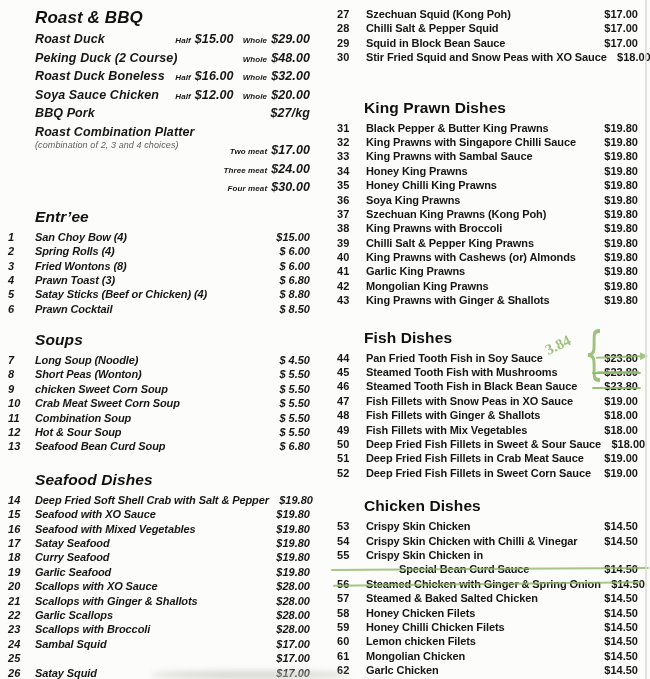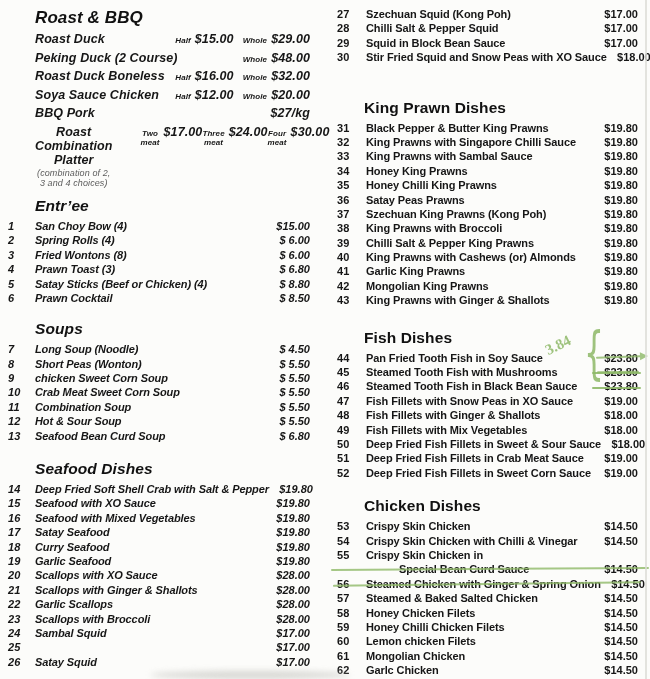--- a/index.html
+++ b/index.html
@@ -35,25 +35,25 @@
   .name{flex:1 1 auto;white-space:nowrap;letter-spacing:-.1px;}
   .price{flex:none;margin-left:auto;min-width:44px;text-align:right;white-space:pre;letter-spacing:0;}
   .row.cont .name{padding-left:33px;}
   .price.struck{position:relative;}
   .price.struck::after{
     content:"";position:absolute;left:-2px;right:-3px;top:52%;height:2px;
     background:var(--green);opacity:.9;border-radius:2px;
   }
 
   
-  .rrow{display:flex;align-items:baseline;justify-content:space-between;min-height:18.6px;padding-left:27px;text-align:center;}
+  .rrow{display:flex;align-items:baseline;justify-content:space-between;min-height:18.6px;padding-left:27px;}
   .rname{font-size:12.5px;font-weight:700;letter-spacing:.1px;}
   .rsub{font-size:9px;font-weight:400;color:#5d5d5d;margin-top:1px;letter-spacing:.1px;}
   .rprices{display:flex;gap:9px;align-items:baseline;}
-  .rprices.stacked{flex-direction:row;align-items:flex-end;gap:0;}
+  .rprices.stacked{flex-direction:column;align-items:flex-end;gap:0;margin-top:18px;}
   .rprices.stacked .pgroup{height:18.6px;display:flex;align-items:baseline;}
   .pgroup{display:flex;gap:4px;align-items:baseline;}
   .plabel{font-size:8px;font-weight:700;letter-spacing:.1px;}
   .pamount{font-size:12.5px;font-weight:700;letter-spacing:.1px;}
   .rrow.stacked-row{align-items:flex-start;gap:28px;}
 
   
   .ann{position:absolute;color:var(--green);pointer-events:none;}
   #brace{
     left:584px;top:326px;font-size:57px;line-height:52px;font-weight:400;
@@ -370,21 +370,21 @@
           <span class="name">Honey King Prawns</span>
           <span class="price">$19.80</span>
         </div>
         <div class="row">
           <span class="num">35</span>
           <span class="name">Honey Chilli King Prawns</span>
           <span class="price">$19.80</span>
         </div>
         <div class="row">
           <span class="num">36</span>
-          <span class="name">Satay Peas Prawns</span>
+          <span class="name">Soya King Prawns</span>
           <span class="price">$19.80</span>
         </div>
         <div class="row">
           <span class="num">37</span>
           <span class="name">Szechuan King Prawns (Kong Poh)</span>
           <span class="price">$19.80</span>
         </div>
         <div class="row">
           <span class="num">38</span>
           <span class="name">King Prawns with Broccoli</span>

